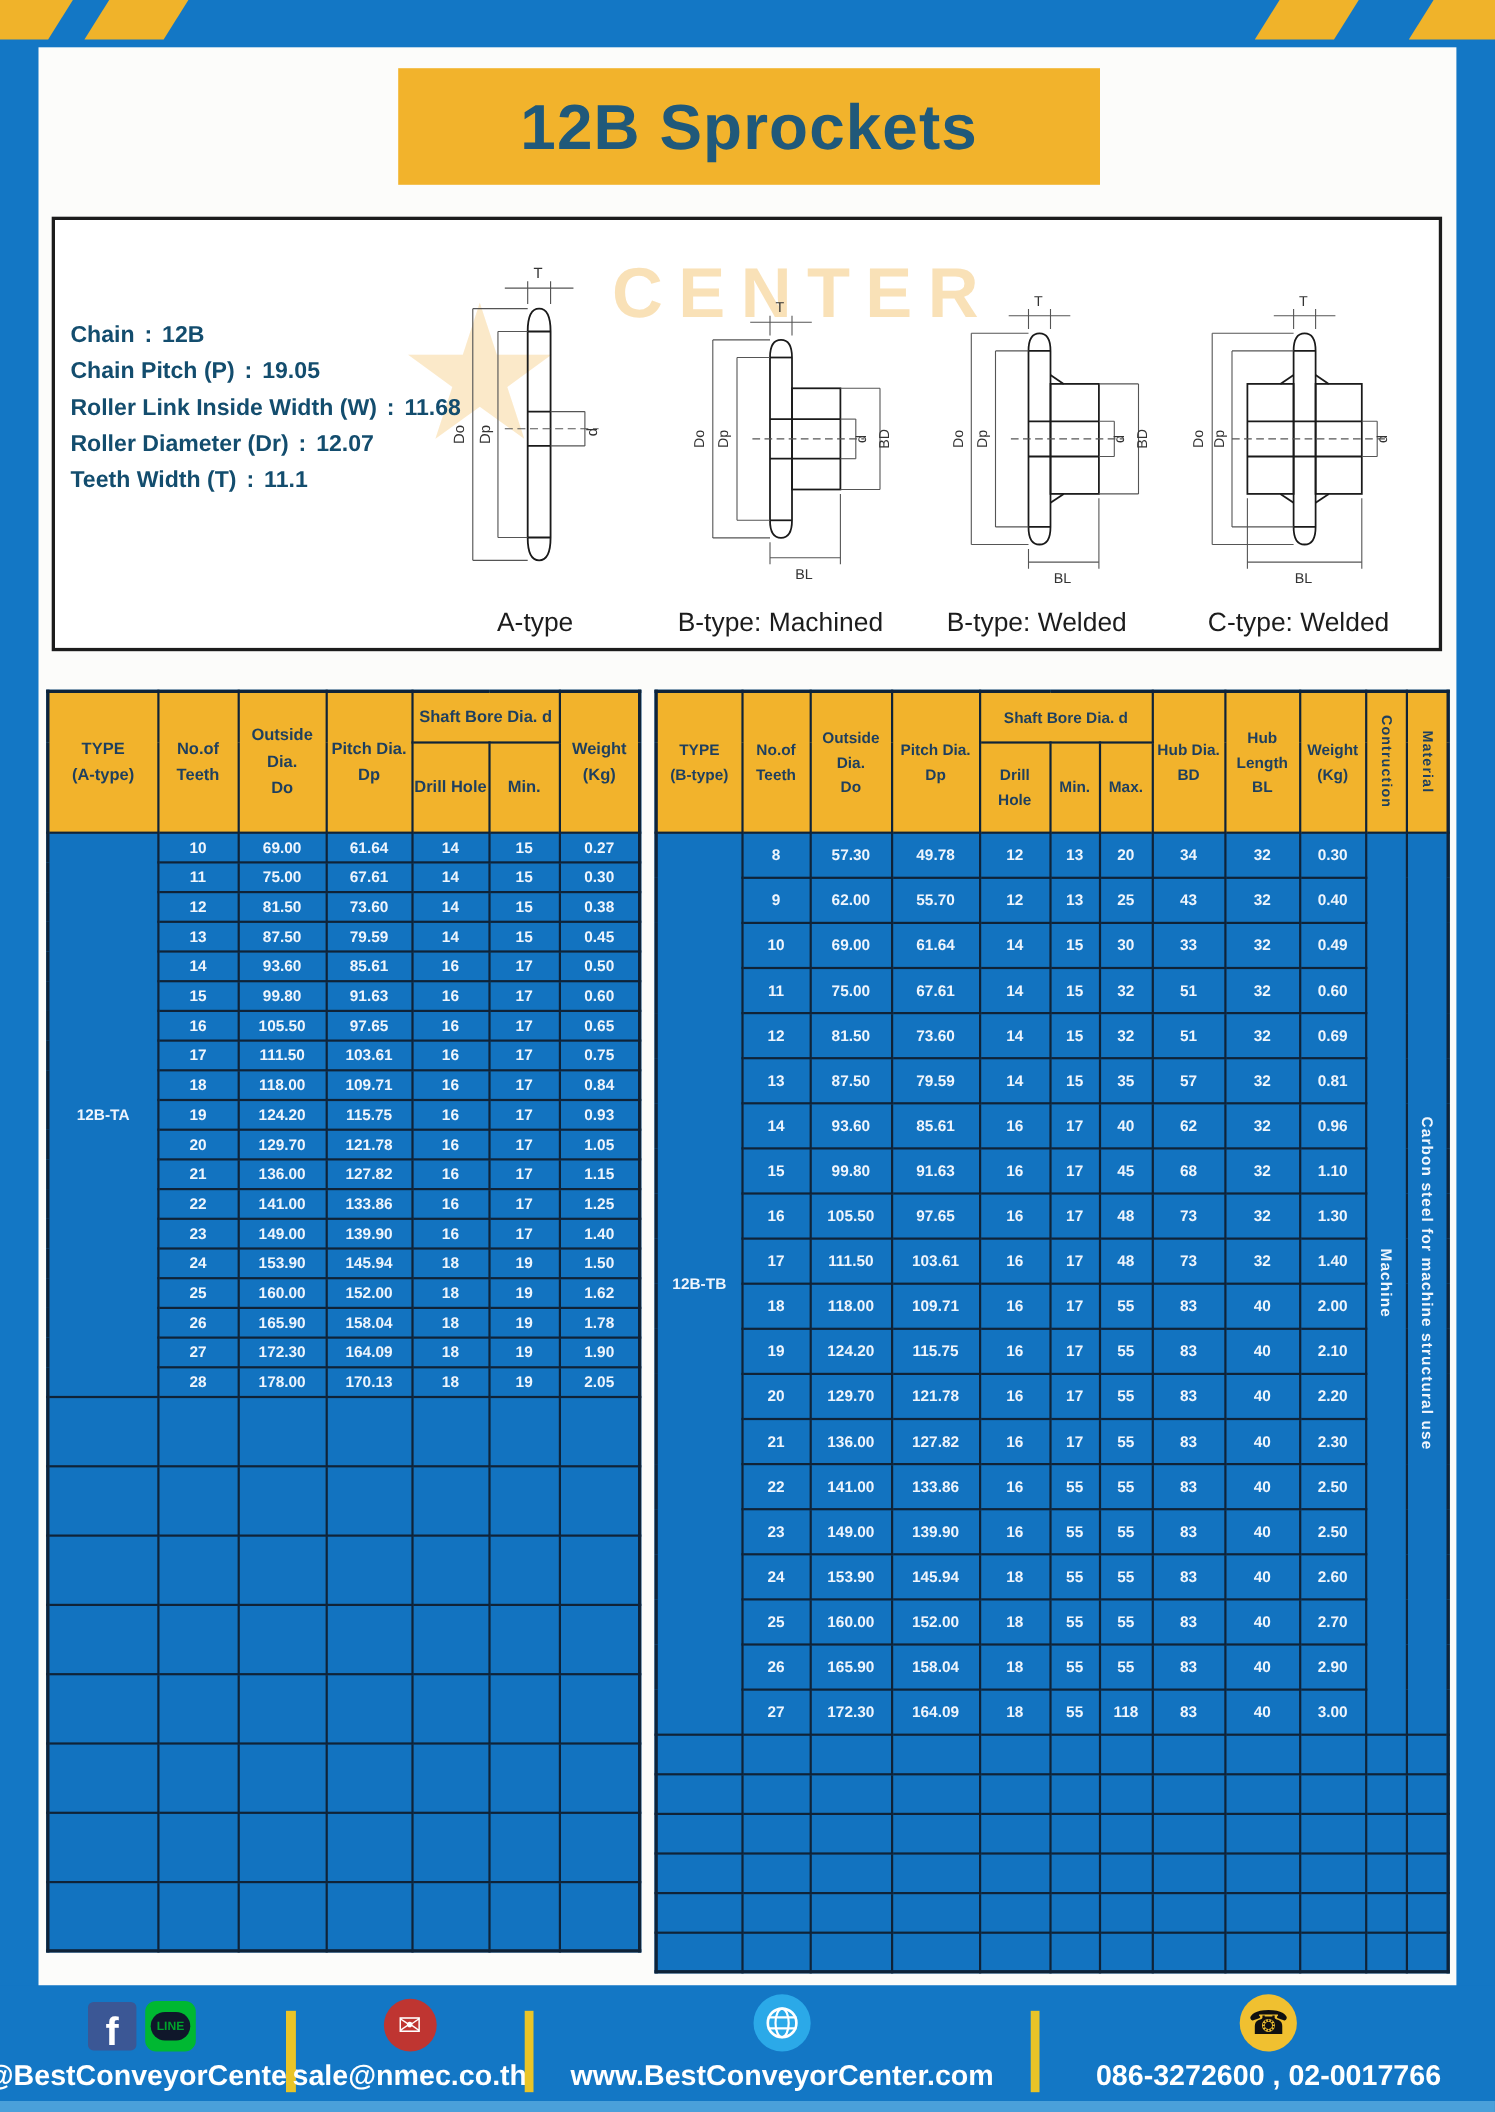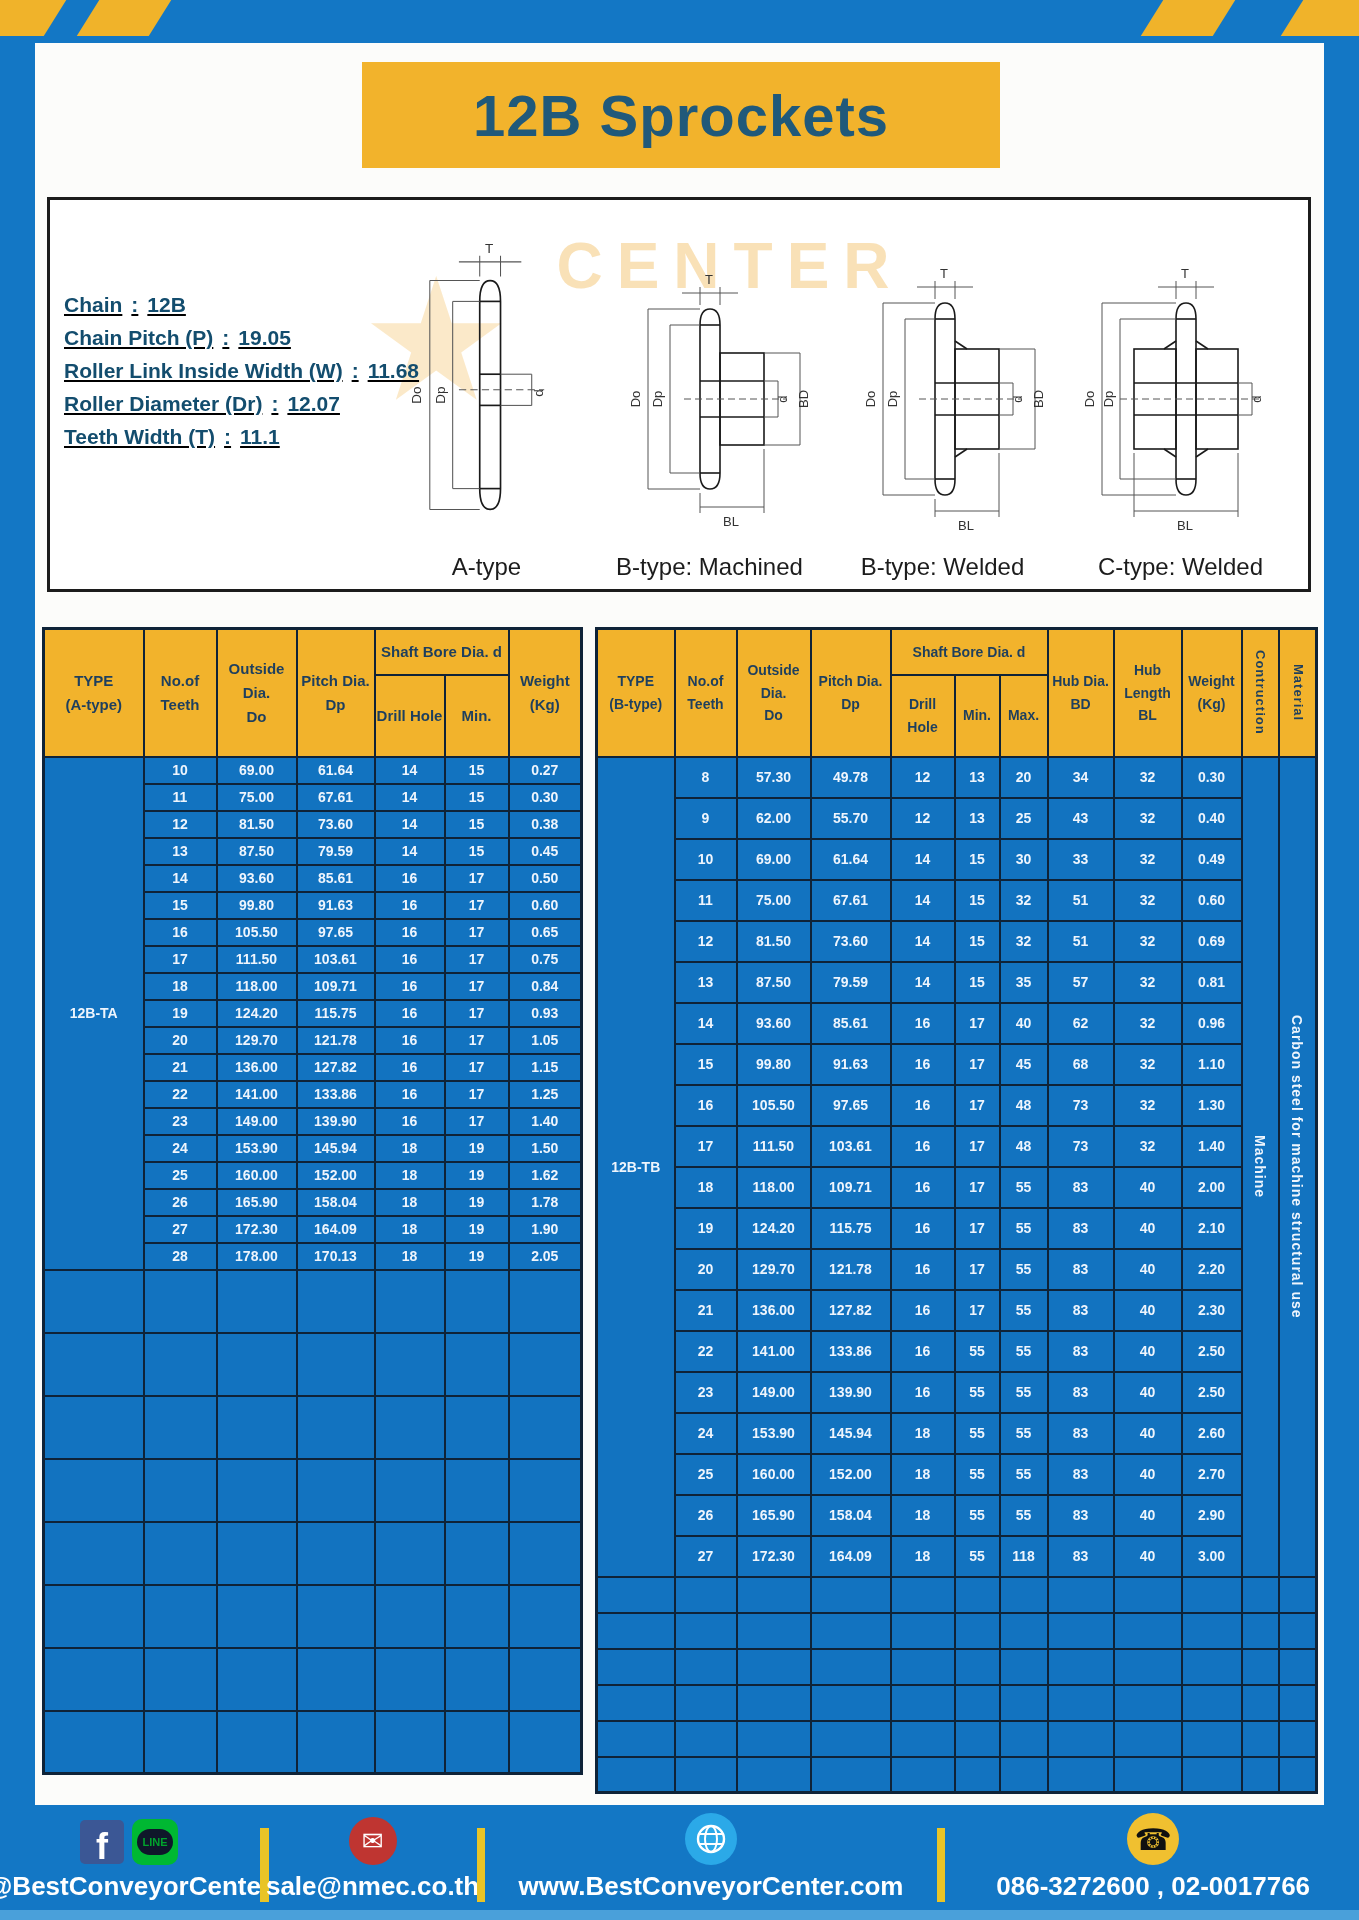--- a/index.html
+++ b/index.html
@@ -22,21 +22,21 @@
   
   .diagram-box { position:absolute; left:12px; top:154px; width:1264px; height:395px;
     background:#ffffff; border:3px solid #1c1c1c; }
 
   .watermark { position:absolute; left:400px; top:28px; width:560px; text-align:center;
     color:rgba(244,196,112,0.50); font-weight:bold; letter-spacing:14px;
     font-size:64px; line-height:76px; pointer-events:none; }
   .watermark-star { position:absolute; left:310px; top:55px; font-size:170px;
     color:rgba(244,196,112,0.38); pointer-events:none; line-height:1; }
 
-  .specs { position:absolute; left:14px; top:88px; width:380px;text-decoration:underline; }
+  .specs { position:absolute; left:14px; top:88px; width:380px; }
   .spec-line { font-size:21px; font-weight:bold; color:#134d6e; line-height:33px; white-space:nowrap; }
   .spec-sep { padding:0 9px; }
 
   .figures { position:absolute; left:330px; top:4px; right:6px; bottom:8px;
     display:flex; justify-content:space-around; align-items:stretch; }
   .fig { display:flex; flex-direction:column; align-items:center; justify-content:flex-end; }
   .fig svg { display:block; }
   .fig figcaption { font-size:24px; color:#1c1c1c; margin-top:2px; }
   .obj   { stroke:#1a1a1a; stroke-width:1.6; fill:none; }
   .dline { stroke:#555;    stroke-width:1;   fill:none; }

